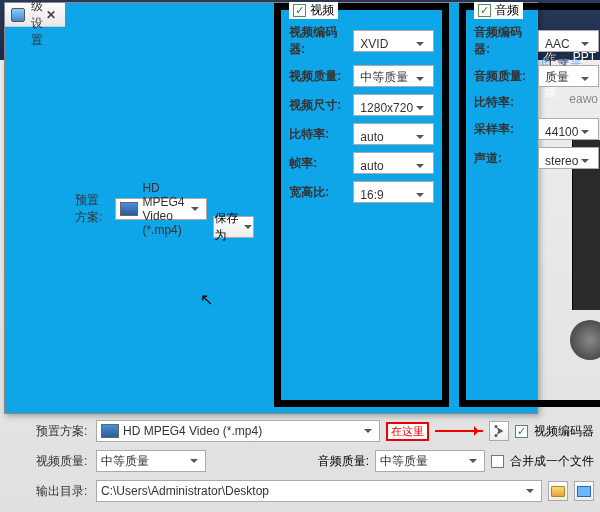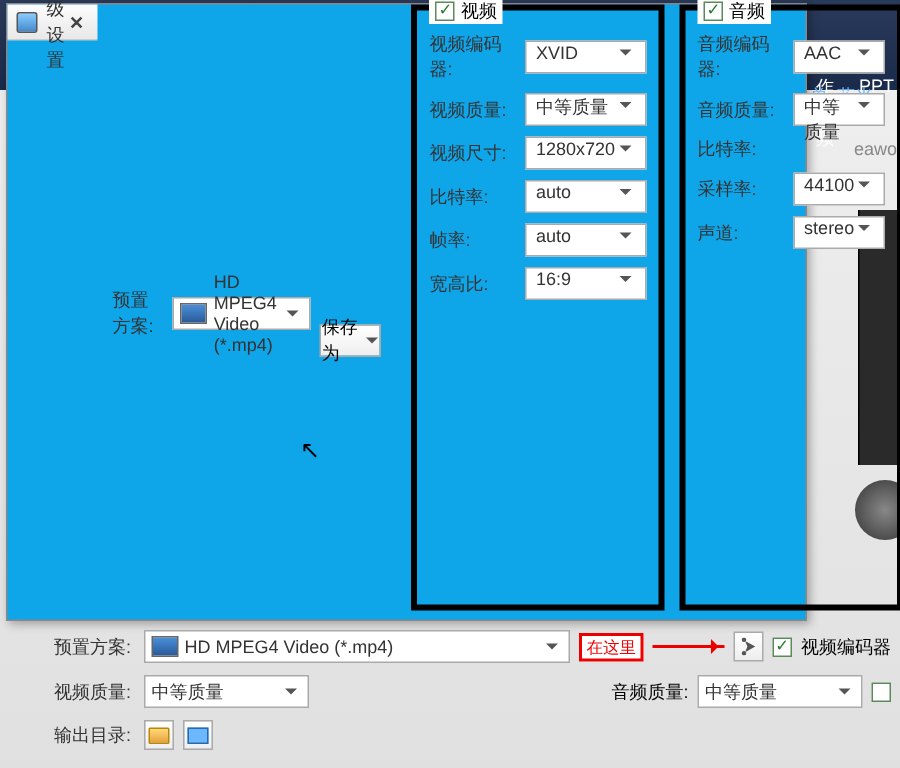--- a/index.html
+++ b/index.html
@@ -22,28 +22,28 @@
 .preset-row { padding: 8px 10px 6px; display: flex; align-items: center; gap: 6px; }
 .preset-label { color: #333; }
 .preset-combo { flex: 1; height: 22px; border: 1px solid #aaa; background: #fff; display: flex; align-items: center; padding: 0 4px; gap: 4px; }
 .preset-thumb { width: 18px; height: 14px; background: linear-gradient(#4a90d9, #2a5a99); border: 1px solid #666; }
 .preset-text { flex: 1; color: #333; }
 .combo-arrow { width: 14px; height: 14px; display: flex; align-items: center; justify-content: center; color: #555; }
 .combo-arrow::after { content: ""; border: 4px solid transparent; border-top-color: #555; margin-top: 3px; }
 .save-as { width: 60px; height: 22px; border: 1px solid #aaa; background: linear-gradient(#fff, #eee); display: flex; align-items: center; justify-content: center; gap: 2px; cursor: pointer; margin-top: 36px; }
 
 .panels { flex: 1; display: flex; gap: 10px; padding: 0 10px 6px; }
-.panel { flex: 1; border: 4px solid #000000; padding: 8px 8px; position: relative; }
+.panel { flex: 1; border: 7px solid #000000; padding: 8px 8px; position: relative; }
 .panel-head { position: absolute; top: -8px; left: 8px; background: #fff; padding: 0 4px; display: flex; align-items: center; gap: 4px; }
 .chk { width: 13px; height: 13px; border: 1px solid #5a8a5a; background: #fff; display: flex; align-items: center; justify-content: center; }
 .chk.on::after { content: "✓"; color: #2a7a2a; font-size: 11px; line-height: 1; }
 .rows { margin-top: 6px; display: flex; flex-direction: column; gap: 7px; }
 .frow { display: flex; align-items: center; gap: 6px; }
-.flabel { width: 58px; color: #333; }
-.fcombo { flex: 1; height: 22px; border: 1px solid #aaa; background: #fff; display: flex; align-items: flex-start; padding: 0 6px; }
+.flabel { width: 58px; color: #333; font-weight: bold; }
+.fcombo { flex: 1; height: 22px; border: 1px solid #aaa; background: #fff; display: flex; align-items: flex-end; padding: 0 6px; }
 .fcombo-text { flex: 1; color: #333; }
 
 .dialog-buttons { display: flex; justify-content: flex-end; gap: 16px; padding: 8px 14px 10px; }
 .dbtn { width: 72px; height: 24px; border: 1px solid #999; background: linear-gradient(#fdfdfd, #e4e4e4); display: flex; align-items: center; justify-content: center; cursor: pointer; }
 
 .cursor { position: absolute; top: 290px; left: 200px; font-size: 16px; color: #000; pointer-events: none; }
 
 .lower { position: absolute; top: 420px; left: 36px; right: 6px; display: flex; flex-direction: column; gap: 8px; }
 .lrow { display: flex; align-items: center; gap: 6px; }
 .llabel { width: 54px; color: #333; }
@@ -226,24 +226,29 @@
         <span class="lcombo-text">中等质量</span>
         <div class="combo-arrow"></div>
       </div>
     <div class="spacer"></div>
     <span>音频质量:</span>
     <div class="lcombo" style="width:110px">
         <span class="lcombo-text">中等质量</span>
         <div class="combo-arrow"></div>
       </div>
     <div class="chk"></div>
+    <span>合并成一个文件</span>
   </div>
 
   <div class="lrow">
     <span class="llabel">输出目录:</span>
+    <div class="lcombo" style="flex:1">
+        <span class="lcombo-text">C:\Users\Administrator\Desktop</span>
+        <div class="combo-arrow"></div>
+      </div>
     <div class="iconbtn">
         <div class="folder-icon"></div>
       </div>
     <div class="iconbtn">
         <div class="open-icon"></div>
       </div>
   </div>
 </div>
 
 </body></html>

